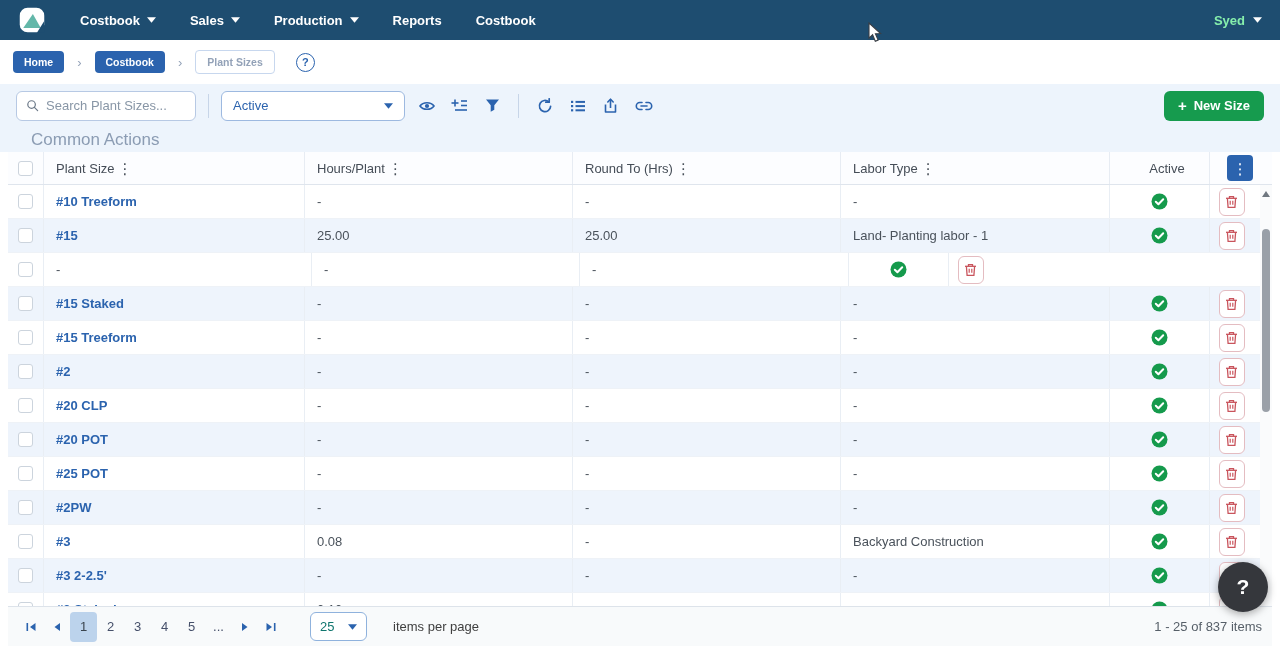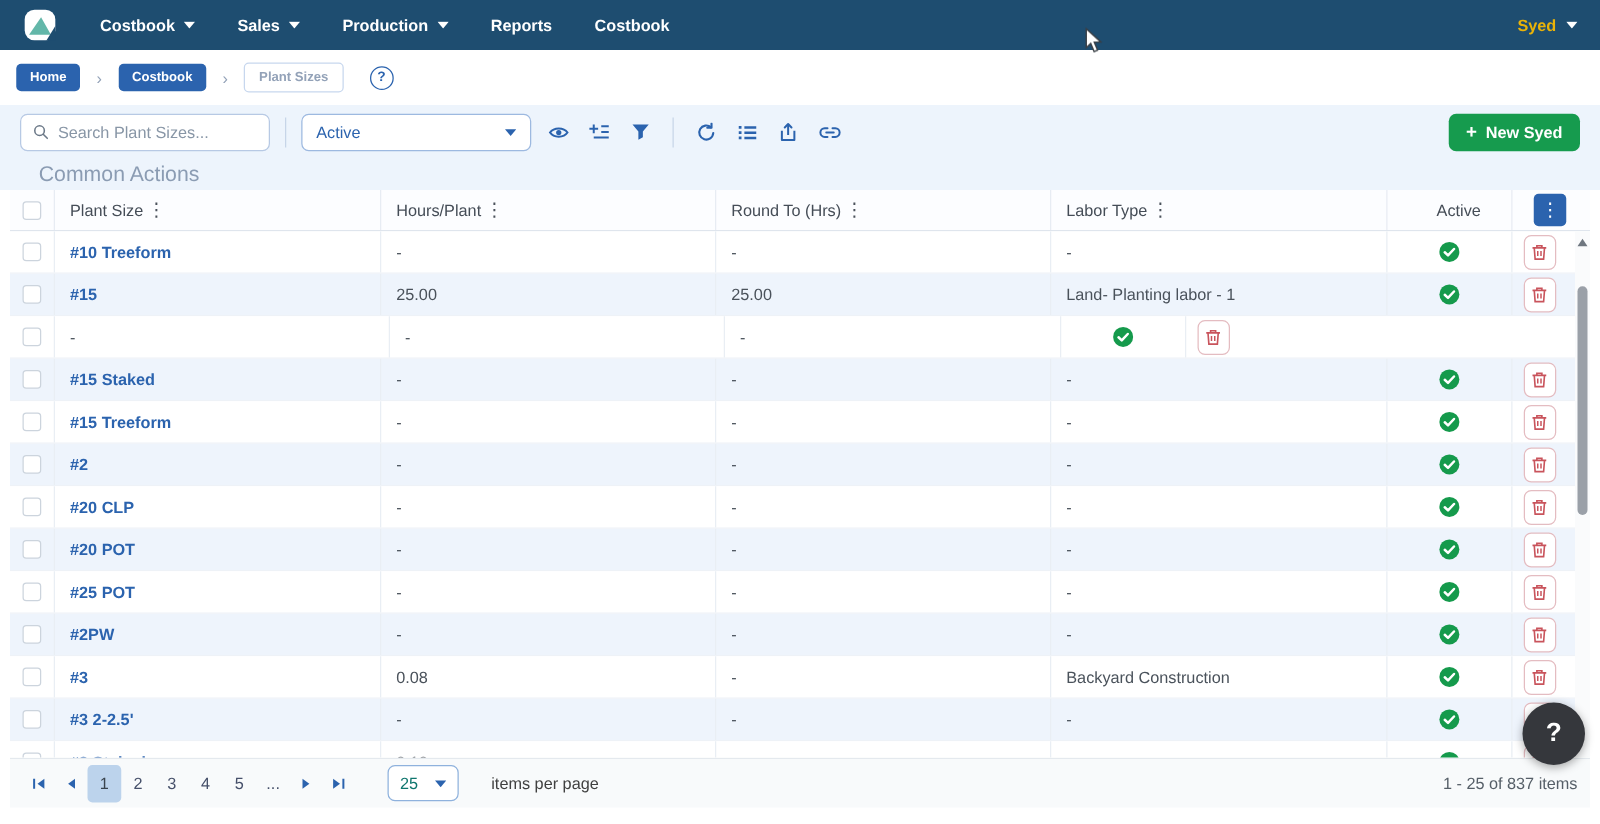--- a/index.html
+++ b/index.html
@@ -5,34 +5,34 @@
   * { box-sizing: border-box; margin: 0; padding: 0; }
   html, body { width: 1280px; height: 659px; overflow: hidden; background: #fff;
     font-family: "Liberation Sans", "DejaVu Sans", sans-serif; }
 
   
   .navbar { height: 40px; background: #1e4d70; display: flex; align-items: center; padding: 0 18px; }
   .logo { width: 28px; height: 28px; margin-right: 34px; cursor: pointer; }
   .nav-items { display: flex; align-items: center; gap: 34px; }
   .nav-item { display: flex; align-items: center; gap: 7px; color: #fff; font-size: 13px; font-weight: 700; cursor: pointer; }
   .nav-caret { width: 9px; height: 6px; }
-  .user-menu { margin-left: auto; display: flex; align-items: center; gap: 8px; color: #eab308; font-size: 13px; font-weight: 700; cursor: pointer; }
+  .user-menu { margin-left: auto; display: flex; align-items: center; gap: 8px; color: #86efac; font-size: 13px; font-weight: 700; cursor: pointer; }
 
   
   .breadcrumb-bar { height: 44px; background: #fff; display: flex; align-items: center; padding: 0 13px; gap: 9px; }
   .crumb-pill { background: #2b63ae; color: #fff; font-size: 10.5px; font-weight: 700; padding: 5px 11px; border-radius: 4px; cursor: pointer; }
   .crumb-pill.inactive { background: #fff; border: 1px solid #c7d7ee; color: #93a2b8; cursor: default; }
   .crumb-sep { color: #93a2b8; font-size: 13px; padding: 0 4px; }
   .help-bubble { width: 19px; height: 19px; border: 1.7px solid #2b63ae; border-radius: 50%; color: #2b63ae;
     font-size: 11px; font-weight: 700; display: flex; align-items: center; justify-content: center; margin-left: 12px; cursor: pointer; }
 
   
   .toolbar-panel { height: 68px; background: #edf4fc; padding: 6px 16px 0; }
   .toolbar-row { display: flex; align-items: center; height: 31px; }
-  .search-box { width: 200px; height: 30px; background: #fff; border: 1px solid #b7c9e4; border-radius: 6px;
+  .search-box { width: 180px; height: 30px; background: #fff; border: 1px solid #b7c9e4; border-radius: 6px;
     display: flex; align-items: center; padding: 0 9px; gap: 7px; }
   .search-box input { border: none; outline: none; background: transparent; font-size: 13px; color: #3c444d; width: 100%;
     font-family: "Liberation Sans", sans-serif; }
   .search-box input::placeholder { color: #8896a6; }
   .vdiv { width: 1px; height: 24px; background: #c7d5e8; margin: 0 12px; }
   .status-select { width: 184px; height: 30px; background: #fff; border: 1px solid #9db9e0; border-radius: 6px;
     display: flex; align-items: center; justify-content: space-between; padding: 0 11px; color: #2b63ae; font-size: 13px; cursor: pointer; }
   .icon-btn { width: 27px; height: 27px; display: flex; align-items: center; justify-content: center; cursor: pointer; border-radius: 4px; }
   .icon-group { display: flex; align-items: center; gap: 6px; margin-left: 8px; }
   .new-size-btn { margin-left: auto; height: 30px; background: #169b4e; color: #fff; border: none; border-radius: 6px;
@@ -212,21 +212,21 @@
       <div class="icon-btn">
         <svg width="18" height="12" viewBox="0 0 18 12">
           <path d="M7 9.5H4.8a3.5 3.5 0 1 1 0-7H7" fill="none" stroke="#2b63ae" stroke-width="1.6" stroke-linecap="round"></path>
           <path d="M11 2.5h2.2a3.5 3.5 0 1 1 0 7H11" fill="none" stroke="#2b63ae" stroke-width="1.6" stroke-linecap="round"></path>
           <line x1="6" y1="6" x2="12" y2="6" stroke="#2b63ae" stroke-width="1.6" stroke-linecap="round"></line>
         </svg>
       </div>
     </div>
     <button class="new-size-btn">
       <span class="plus">+</span>
-      <span>New Syed</span>
+      <span>New Size</span>
     </button>
   </div>
   <div class="common-actions">Common Actions</div>
 </div>
 
 <div class="grid">
   <div class="thead">
     <div class="th c0">
         <span class="checkbox"></span>
       </div>

